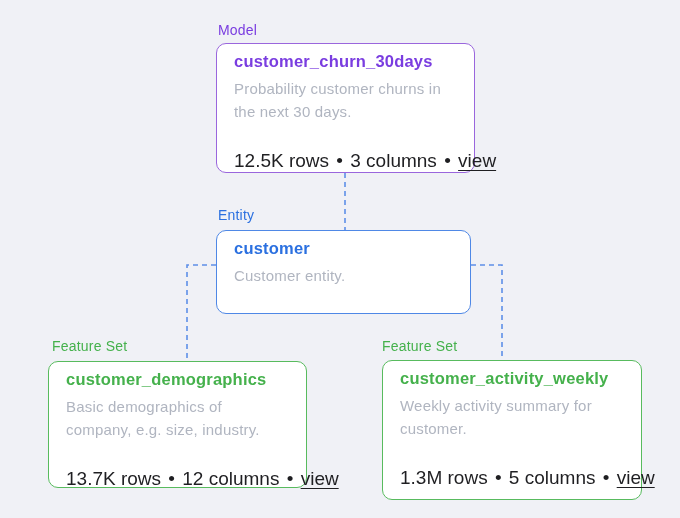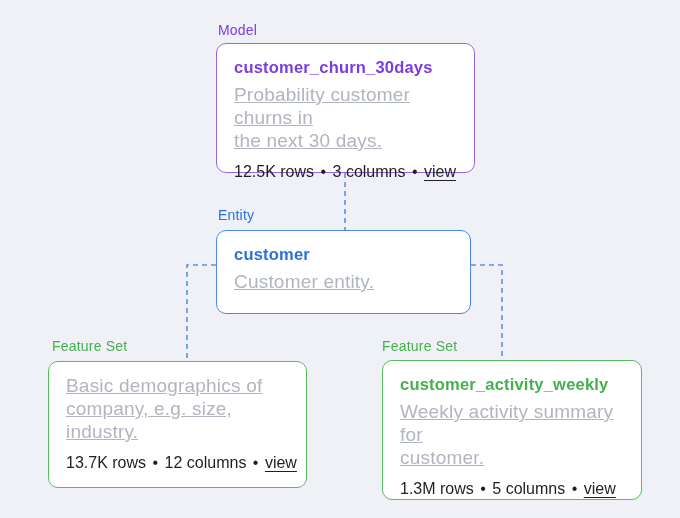--- a/index.html
+++ b/index.html
@@ -31,47 +31,46 @@
     white-space:nowrap;
   }
   .type-label.model{color:var(--model,#7a3de0);}
   .type-label.entity{color:var(--entity,#2b70e0);}
   .type-label.featureset{color:var(--feature-set,#45b14c);text-align:right;}
   .node{
     position:absolute;
     box-sizing:border-box;
     background:var(--card-background,#ffffff);
     border-radius:10px;
-    padding:12px 17px;
+    padding:6px 17px;
   }
   .node.model-node{border:1.6px solid var(--model-border,#9a66dd);}
   .node.entity-node{border:1.6px solid var(--entity-border,#4f88e6);}
   .node.featureset-node{border:1.6px solid var(--feature-set-border,#58bb5e);}
   .node-title{
     font-size:16.5px;
     font-weight:bold;
     letter-spacing:.2px;
     line-height:23px;
     margin-bottom:4px;
     white-space:nowrap;
   }
   .model-node .node-title{color:var(--model,#7a3de0);}
   .entity-node .node-title{color:var(--entity,#2b70e0);}
   .featureset-node .node-title{color:var(--feature-set,#45b14c);}
   .node-desc{
-    font-size:19px;
+    font-size:15px;
     line-height:23px;
     color:var(--description-text,#b0b5c0);
     letter-spacing:.2px;
-    text-decoration:underline;
   }
   .node-stats{
-    font-size:16px;
+    font-size:19px;
     line-height:21px;
-    margin-top:9px;
+    margin-top:27px;
     color:var(--stats-text,#1f1f22);
     font-weight:500;
     white-space:nowrap;
   }
   .node-stats .sep{margin:0 2px;}
   .view-link{
     color:var(--stats-text,#1f1f22);
     text-decoration:underline;
     text-underline-offset:3px;
     cursor:pointer;
@@ -107,20 +106,21 @@
   <div class="type-label entity" style="left:218px;top:207px;">Entity</div>
   <div class="node entity-node" style="left:216px;top:230px;width:255px;height:84px;">
     <div class="node-title">customer</div>
     <div class="node-desc">
       <div>Customer entity.</div>
     </div>
   </div>
 
   <div class="type-label featureset" style="left:52px;top:338px;">Feature Set</div>
   <div class="node featureset-node" style="left:48px;top:361px;width:259px;height:127px;">
+    <div class="node-title">customer_demographics</div>
     <div class="node-desc">
       <div>Basic demographics of</div>
       <div>company, e.g. size, industry.</div>
     </div>
     <div class="node-stats">
       <span>13.7K rows</span>
       <span class="sep">•</span>
       <span>12 columns</span>
       <span class="sep">•</span>
       <a class="view-link">view</a>

